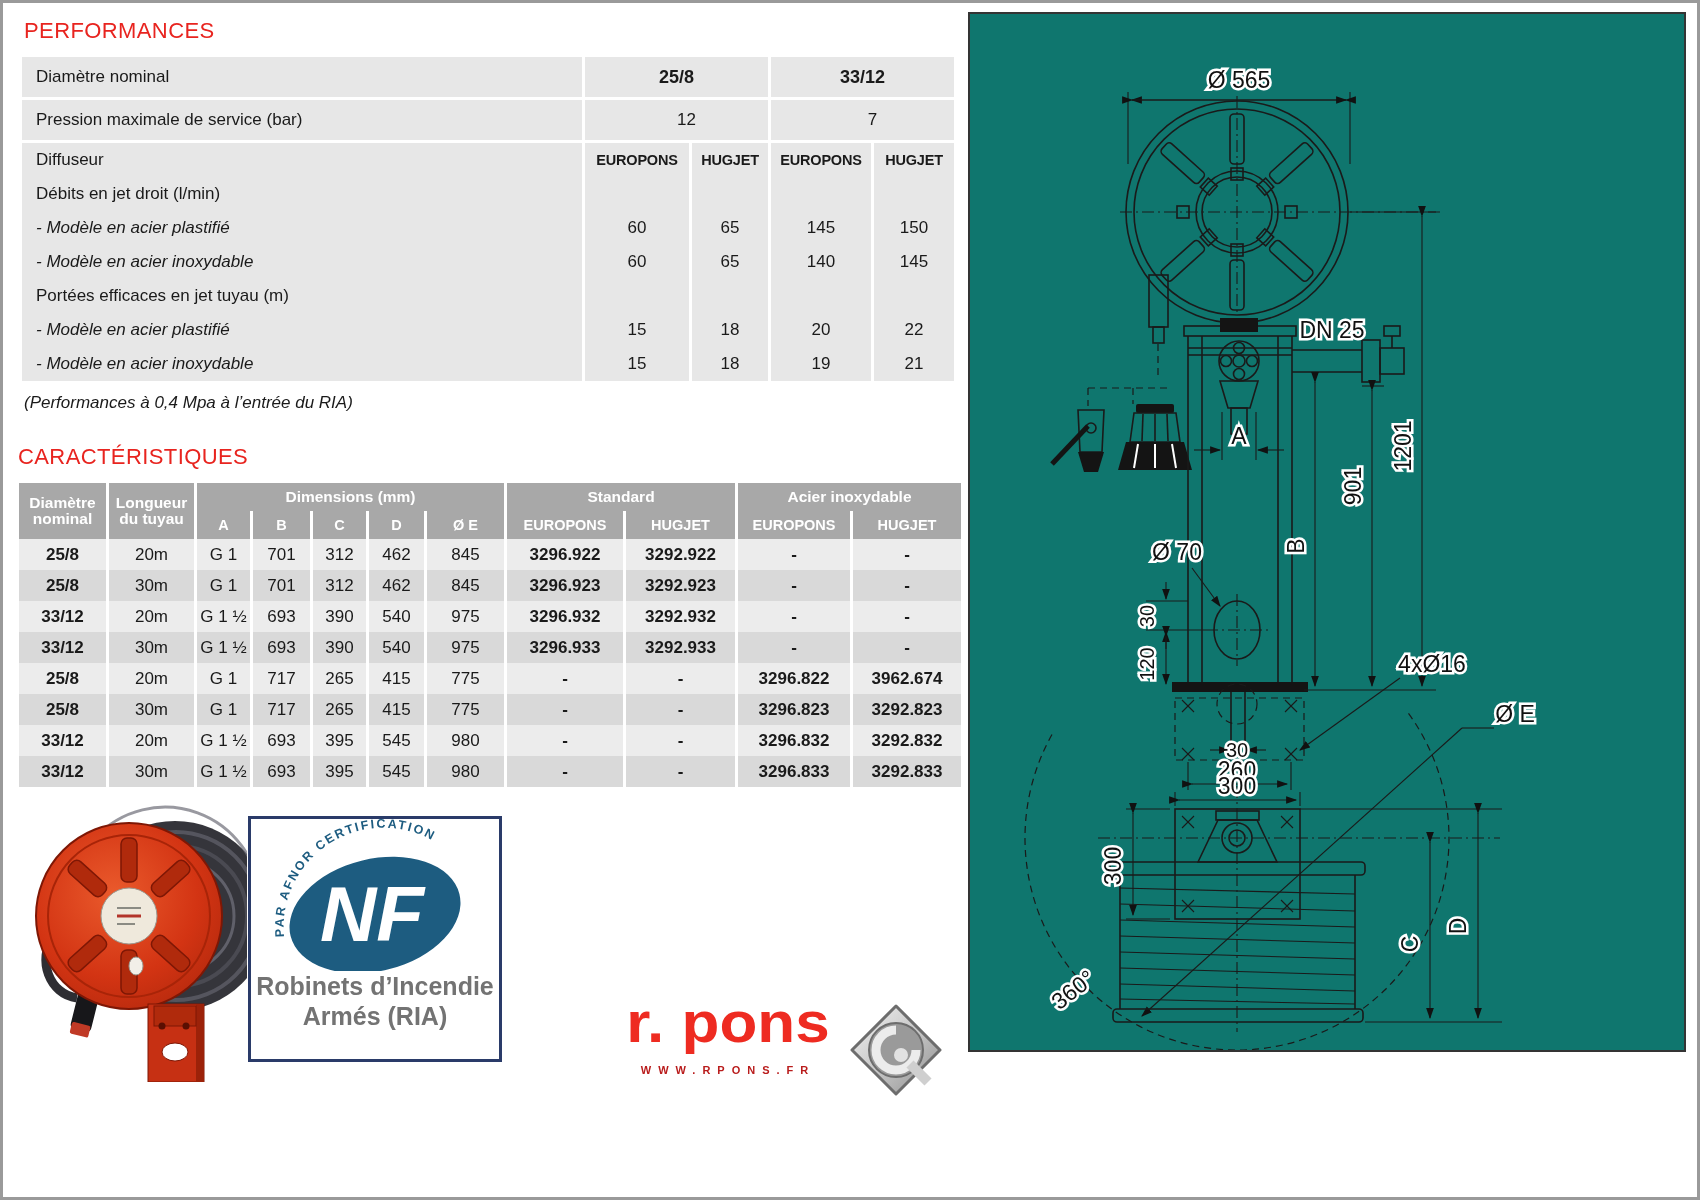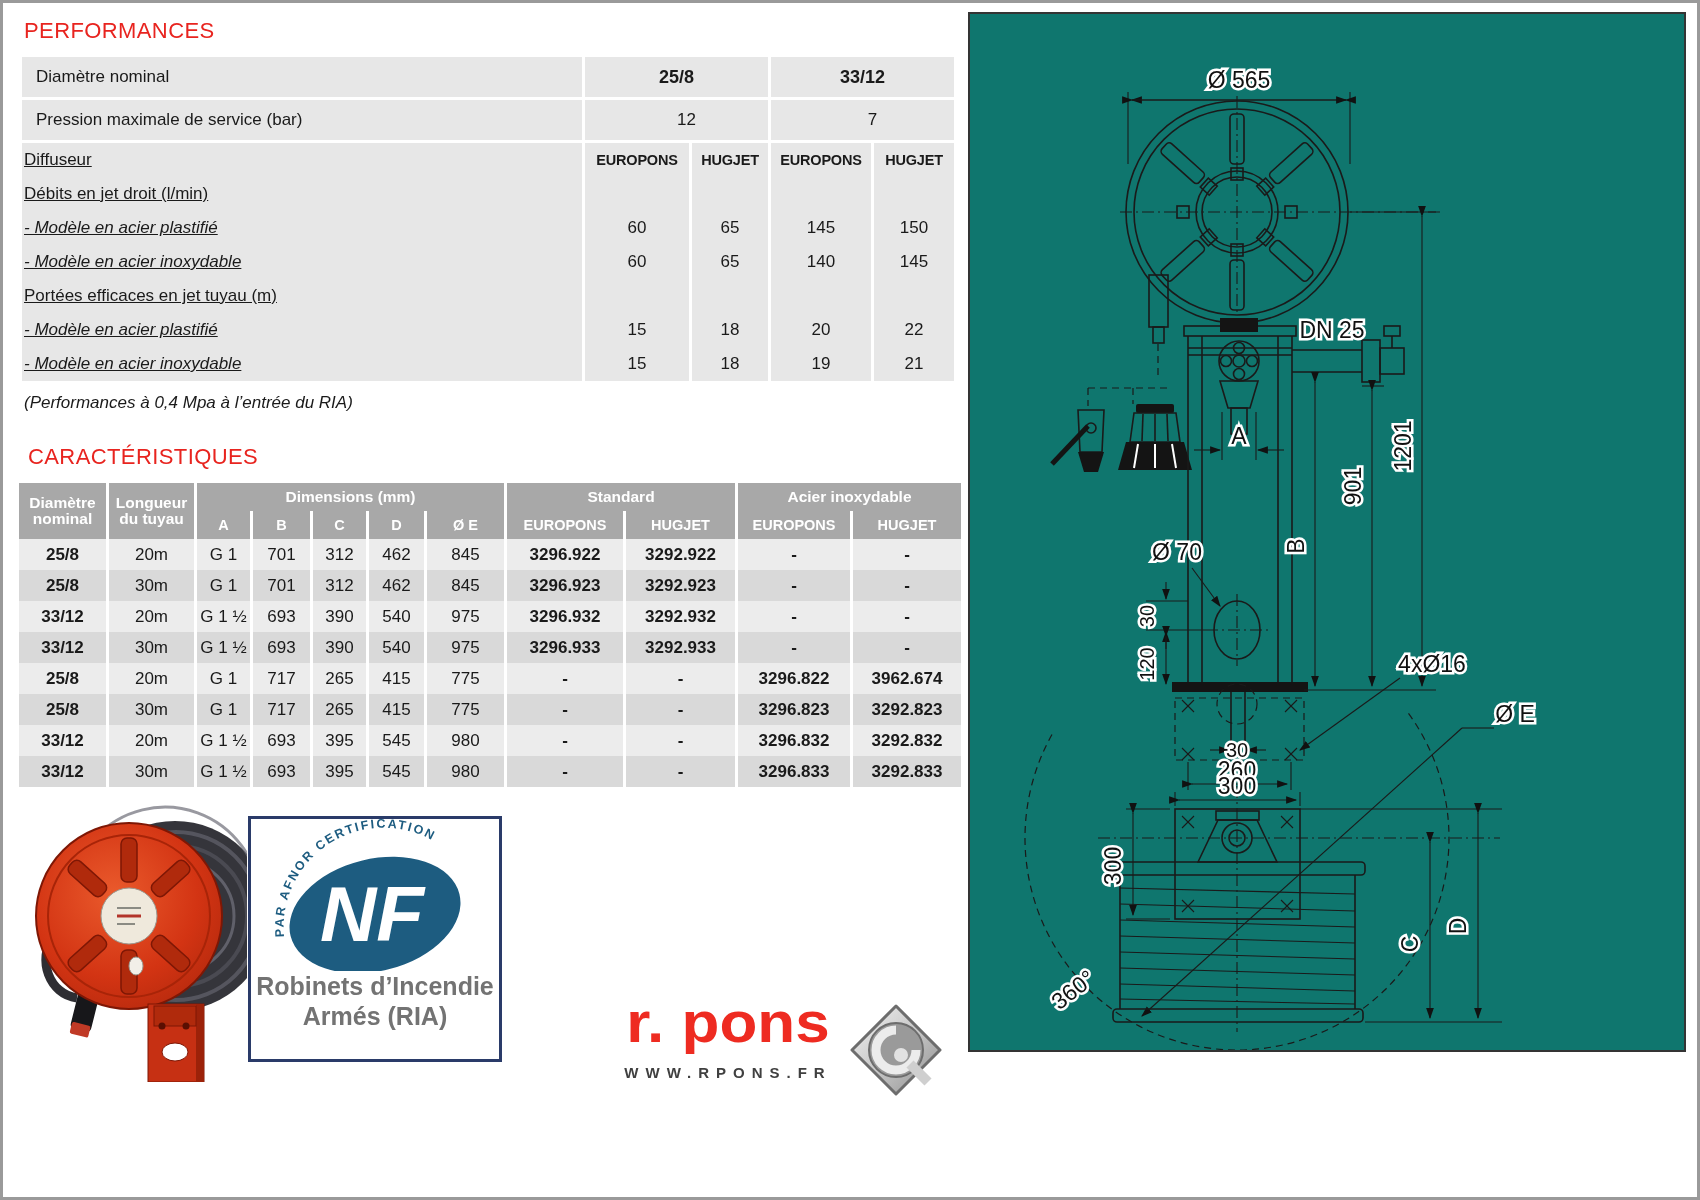--- a/index.html
+++ b/index.html
@@ -2,34 +2,34 @@
 <html><head>
 <meta charset="utf-8">
 <style>
   html,body{margin:0;padding:0;background:#fff;}
   #page{position:relative;width:1700px;height:1200px;background:#ffffff;overflow:hidden;
         box-shadow:inset 0 0 0 3px #9a9a9a;font-family:"Liberation Sans",sans-serif;color:#1a1a1a;}
 
   
   .sec-title{position:absolute;font-size:22px;font-weight:normal;color:#e8241f;letter-spacing:.4px;}
   #perf-title{left:24px;top:18px;}
-  #carac-title{left:28px;top:444px;}
+  #carac-title{left:18px;top:444px;}
 
   
   #perf{position:absolute;left:22px;top:57px;display:grid;
         grid-template-columns:560px 104px 76px 100px 80px;
         grid-template-rows:40px 40px 238px;gap:3px;}
   .pcell{background:#e7e7e7;display:flex;align-items:center;font-size:17px;}
   .pcell.lab{padding-left:14px;}
   .pcell.val{justify-content:center;padding-left:20px;}
   .pcell.hdr{justify-content:center;font-weight:bold;font-size:18px;}
   .sp1{grid-column:2/4;} .sp2{grid-column:4/6;}
   .pblock{background:#e7e7e7;display:flex;flex-direction:column;}
   .pline{height:34px;display:flex;align-items:center;font-size:17px;flex:0 0 34px;}
-  .pblock.lab .pline{padding-left:2px;text-decoration:underline;}
+  .pblock.lab .pline{padding-left:14px;}
   .pblock.col .pline{justify-content:center;}
   .pline.it{font-style:italic;}
   .pline.bh{font-weight:bold;font-size:14.5px;letter-spacing:-.2px;}
   #perf-note{position:absolute;left:24px;top:393px;font-size:17px;font-style:italic;}
 
   
   #carac{position:absolute;left:16px;top:483px;border-collapse:separate;border-spacing:3px 0;
          table-layout:fixed;width:948px;}
   #carac th{background:#a8a8a8;color:#fff;font-weight:bold;text-align:center;padding:0;}
   #carac .grp{font-size:15.5px;height:28px;line-height:16px;}
@@ -43,21 +43,21 @@
   #carac td:nth-child(n+8){font-weight:bold;}
 
   
   #photo{position:absolute;left:35px;top:798px;}
   #nfbox{position:absolute;left:248px;top:816px;width:248px;height:240px;border:3px solid #2a3b69;
          background:#fff;display:flex;flex-direction:column;align-items:center;}
   .nf-line{font-weight:bold;color:#737373;font-size:25px;line-height:30px;}
   #rpons{position:absolute;left:578px;top:992px;width:300px;text-align:center;}
   #rpons-text{font-size:62px;font-weight:bold;color:#ee2b21;letter-spacing:0px;line-height:62px;
               transform:scaleY(.92);}
-  #rpons-web{margin-top:10px;font-size:15px;font-weight:bold;letter-spacing:7px;color:#404040;}
+  #rpons-web{margin-top:10px;font-size:11px;font-weight:bold;letter-spacing:7px;color:#b91c1c;}
   #emblem{position:absolute;left:848px;top:1002px;}
 
   
   #panel{position:absolute;left:968px;top:12px;width:718px;height:1040px;border:2px solid #343434;
          box-sizing:border-box;background:#0f766e;}
   #panel svg{display:block;}
   .ln{stroke:#1a1a1a;stroke-width:1.6;fill:none;}
   .thin{stroke:#1a1a1a;stroke-width:1.1;fill:none;}
   .dash{stroke:#1a1a1a;stroke-width:1.1;fill:none;stroke-dasharray:12 4 2 4;}
   .dsh2{stroke:#1a1a1a;stroke-width:1.2;fill:none;stroke-dasharray:7 5;}

